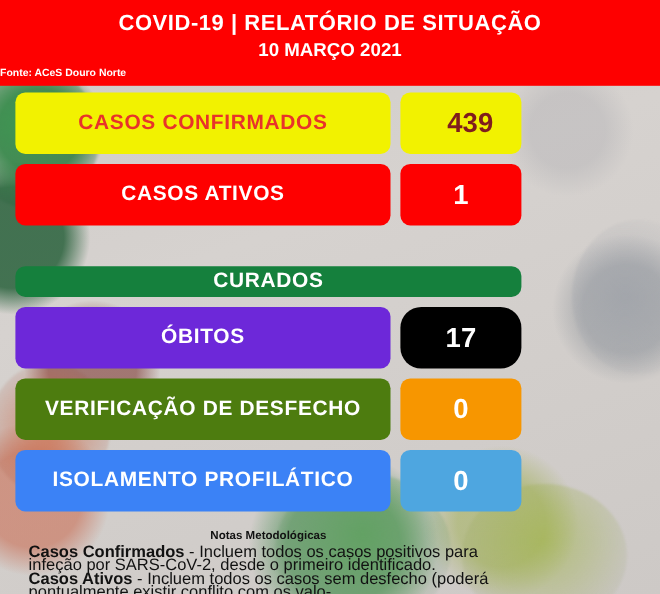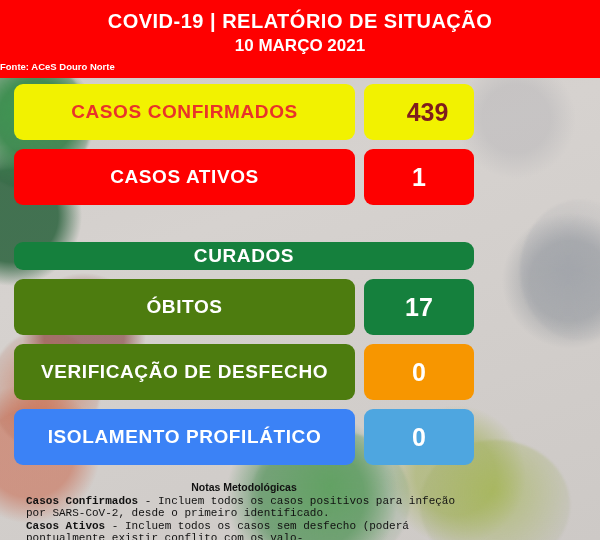--- a/index.html
+++ b/index.html
@@ -109,23 +109,22 @@
     color: #111;
   }
   .notes .title {
     text-align: center;
     font-size: 10.5px;
     font-weight: bold;
     margin-bottom: 3px;
   }
   .notes p {
     margin: 0 0 2px 0;
-    font-size: 11px;
+    font-size: 15px;
     line-height: 11.5px;
-    font-family: Liberation Mono, monospace;
   }
   .notes b { font-weight: bold; }
 </style>
 </head>
 <body>
 
 <div id="bg">
   <div class="blob" style="left:-30px; top:60px; width:120px; height:130px; background:radial-gradient(circle at 40% 40%, rgba(60,150,80,0.85), rgba(30,90,50,0.2) 70%);"></div>
   <div class="blob" style="left:-10px; top:330px; width:110px; height:120px; background:radial-gradient(circle at 50% 50%, rgba(205,105,70,0.7), rgba(150,60,40,0.1) 72%);"></div>
   <div class="blob" style="left:250px; top:430px; width:160px; height:140px; background:radial-gradient(circle at 50% 40%, rgba(90,160,90,0.75), rgba(60,120,70,0.08) 72%);"></div>
@@ -151,22 +150,22 @@
     <div class="row">
       <div class="label" style="background:#fe0000; color:#ffffff;">CASOS ATIVOS</div>
       <div class="value" style="background:#fe0000; color:#ffffff;">1</div>
     </div>
 
     <div class="row">
       <div class="label" style="background:#15803d; color:#ffffff;margin-top:28px;">CURADOS</div>
     </div>
 
     <div class="row">
-      <div class="label" style="background:#4d7c0f; color:#ffffff;">ÓBITOS</div>
-      <div class="value" style="background:#15803d; color:#ffffff;">17</div>
+      <div class="label" style="background:#6d28d9; color:#ffffff;">ÓBITOS</div>
+      <div class="value" style="background:#000000; color:#ffffff;border-radius:19px;">17</div>
     </div>
 
     <div class="row">
       <div class="label" style="background:#4d7c0f; color:#ffffff;">VERIFICAÇÃO DE DESFECHO</div>
       <div class="value" style="background:#f79600; color:#ffffff;">0</div>
     </div>
 
     <div class="row">
       <div class="label" style="background:#3b82f6; color:#ffffff;">ISOLAMENTO PROFILÁTICO</div>
       <div class="value" style="background:#4ea6e0; color:#ffffff;">0</div>

